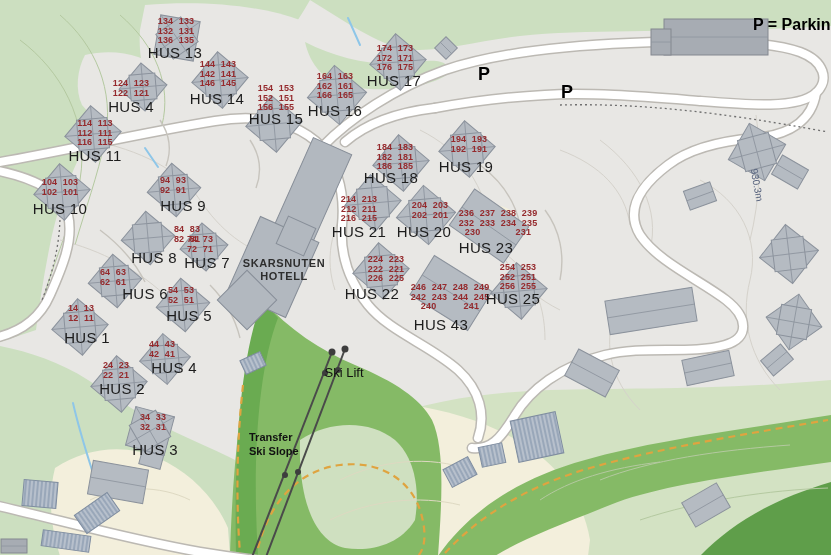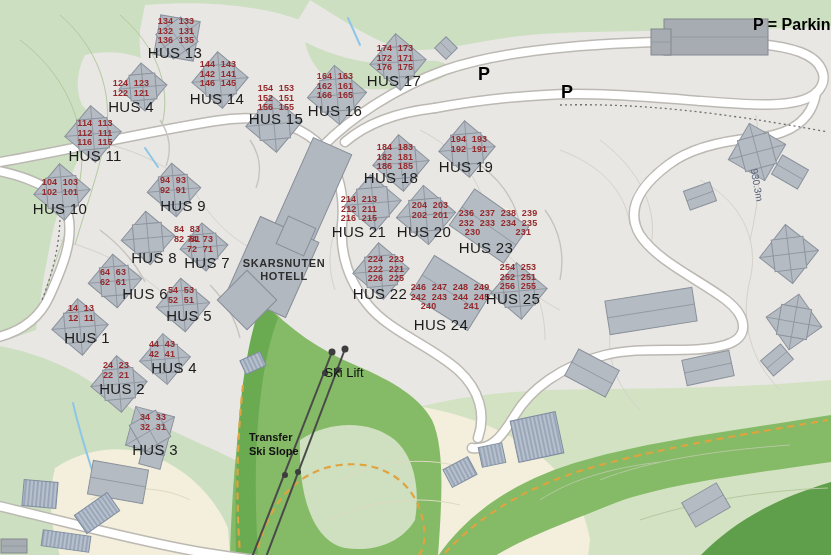--- a/index.html
+++ b/index.html
@@ -472,29 +472,29 @@
       <div class="lbl nums" style="left: 430px; top: 210px;">204  203
 202  201</div>
       <div class="lbl hus" style="left: 424px; top: 231px;">HUS 20</div>
       <div class="lbl nums" style="left: 359px; top: 209px;">214  213
 212  211
 216  215</div>
       <div class="lbl hus" style="left: 359px; top: 231px;">HUS 21</div>
       <div class="lbl nums" style="left: 386px; top: 269px;">224  223
 222  221
 226  225</div>
-      <div class="lbl hus" style="left: 380px; top: 293px;">HUS 22</div>
+      <div class="lbl hus" style="left: 372px; top: 293px;">HUS 22</div>
       <div class="lbl nums" style="left: 498px; top: 223px;">236  237  238  239
 232  233  234  235
 230             231</div>
       <div class="lbl hus" style="left: 486px; top: 247px;">HUS 23</div>
       <div class="lbl nums" style="left: 450px; top: 297px;">246  247  248  249
 242  243  244  245
 240          241</div>
-      <div class="lbl hus" style="left: 441px; top: 324px;">HUS 24</div>
+      <div class="lbl hus" style="left: 441px; top: 324px;">HUS 43</div>
       <div class="lbl nums" style="left: 518px; top: 277px;">254  253
 252  251
 256  255</div>
       <div class="lbl hus" style="left: 513px; top: 298px;">HUS 25</div>
       <div class="lbl pmark" style="left: 484px; top: 74px;">P</div>
       <div class="lbl pmark" style="left: 567px; top: 92px;">P</div>
     </div>
 </div>
 
 </body></html>

